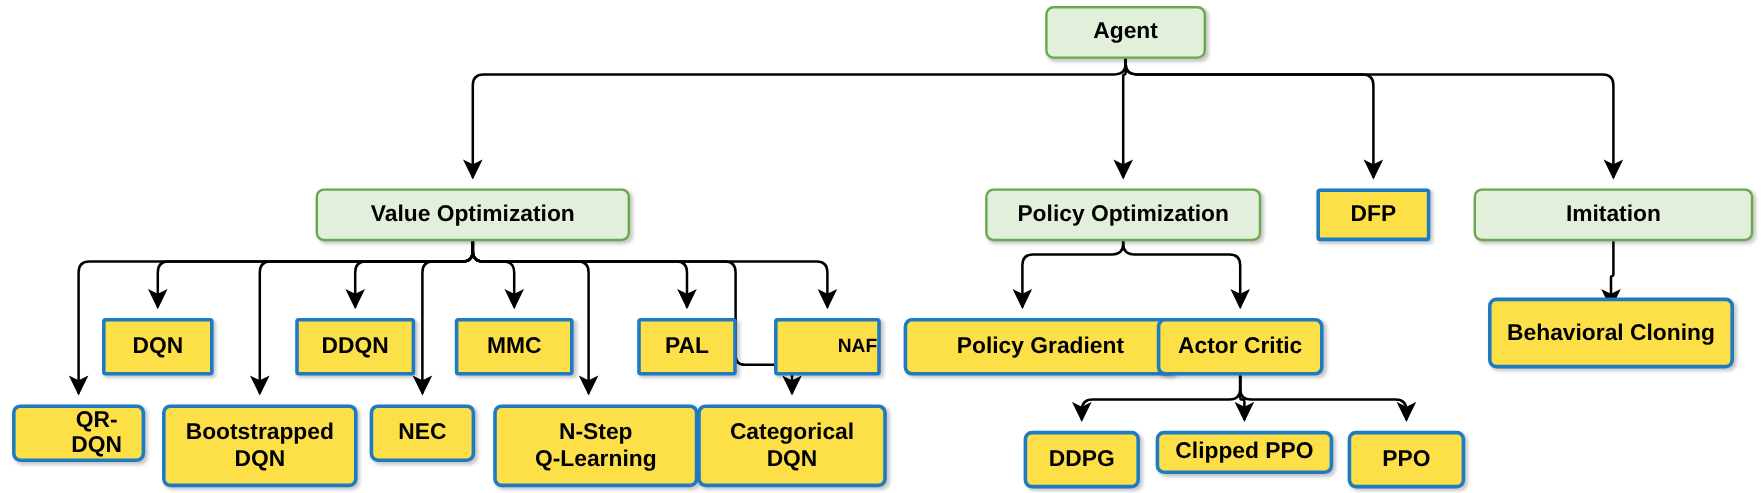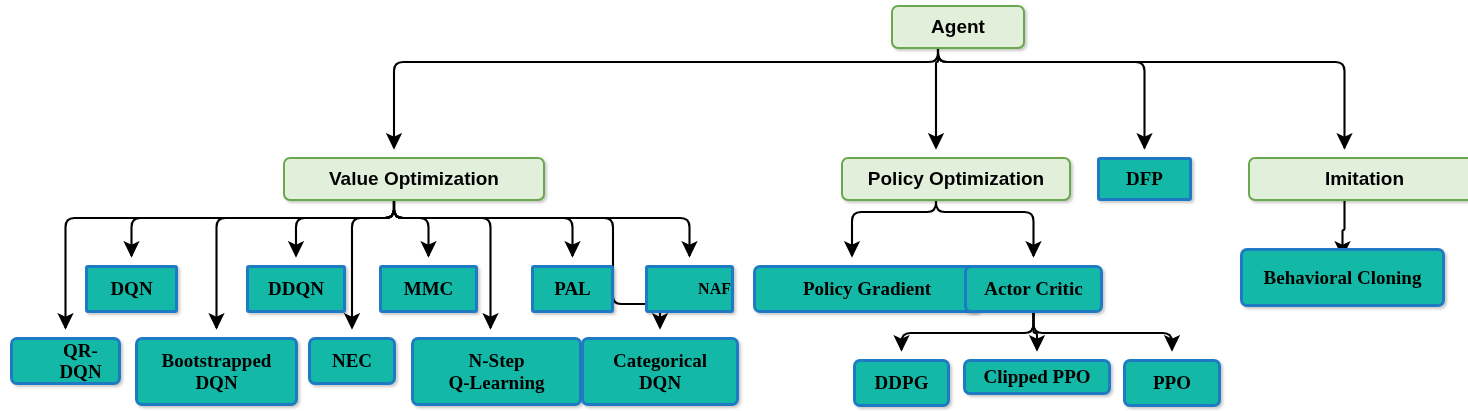--- a/index.html
+++ b/index.html
@@ -20,27 +20,25 @@
     font-weight:bold;
     color:#000000;
     line-height:1.12;
     box-shadow:2px 2px 3px rgba(0,0,0,0.22);
     z-index:2;
   }
   .node.green{
     background:#e2efda;
     border:2.5px solid #6aa84f;
     border-radius:7px;
-    margin-left:20px;
   }
   .node.blue{
-    background:#14b8a6;
+    background:#fde047;
     border:3px solid #1f7ac4;
     border-radius:3px;
-    font-family:Liberation Serif, serif;
   }
   .node.blue.rnd{border-radius:7px;}
   .node span{display:block;width:100%;white-space:pre-line;}
 </style>
 </head>
 <body>
 
 <div id="canvas">
   <svg id="edges" viewBox="0 0 1468 411" xmlns="http://www.w3.org/2000/svg">
     <defs>

